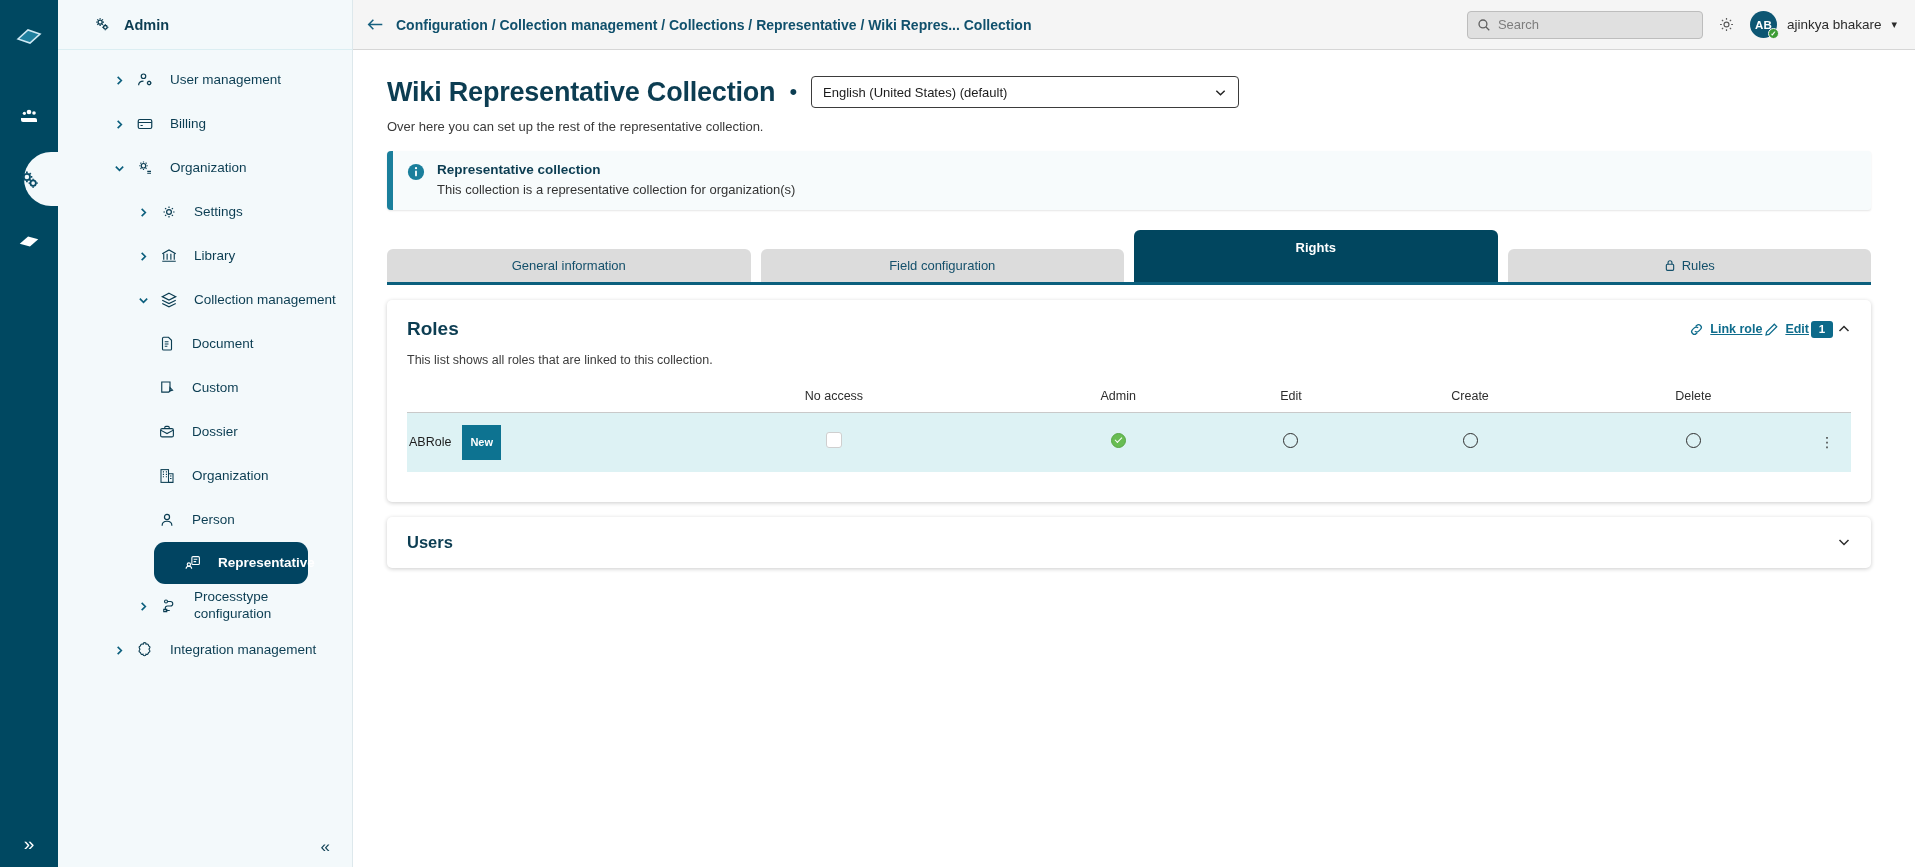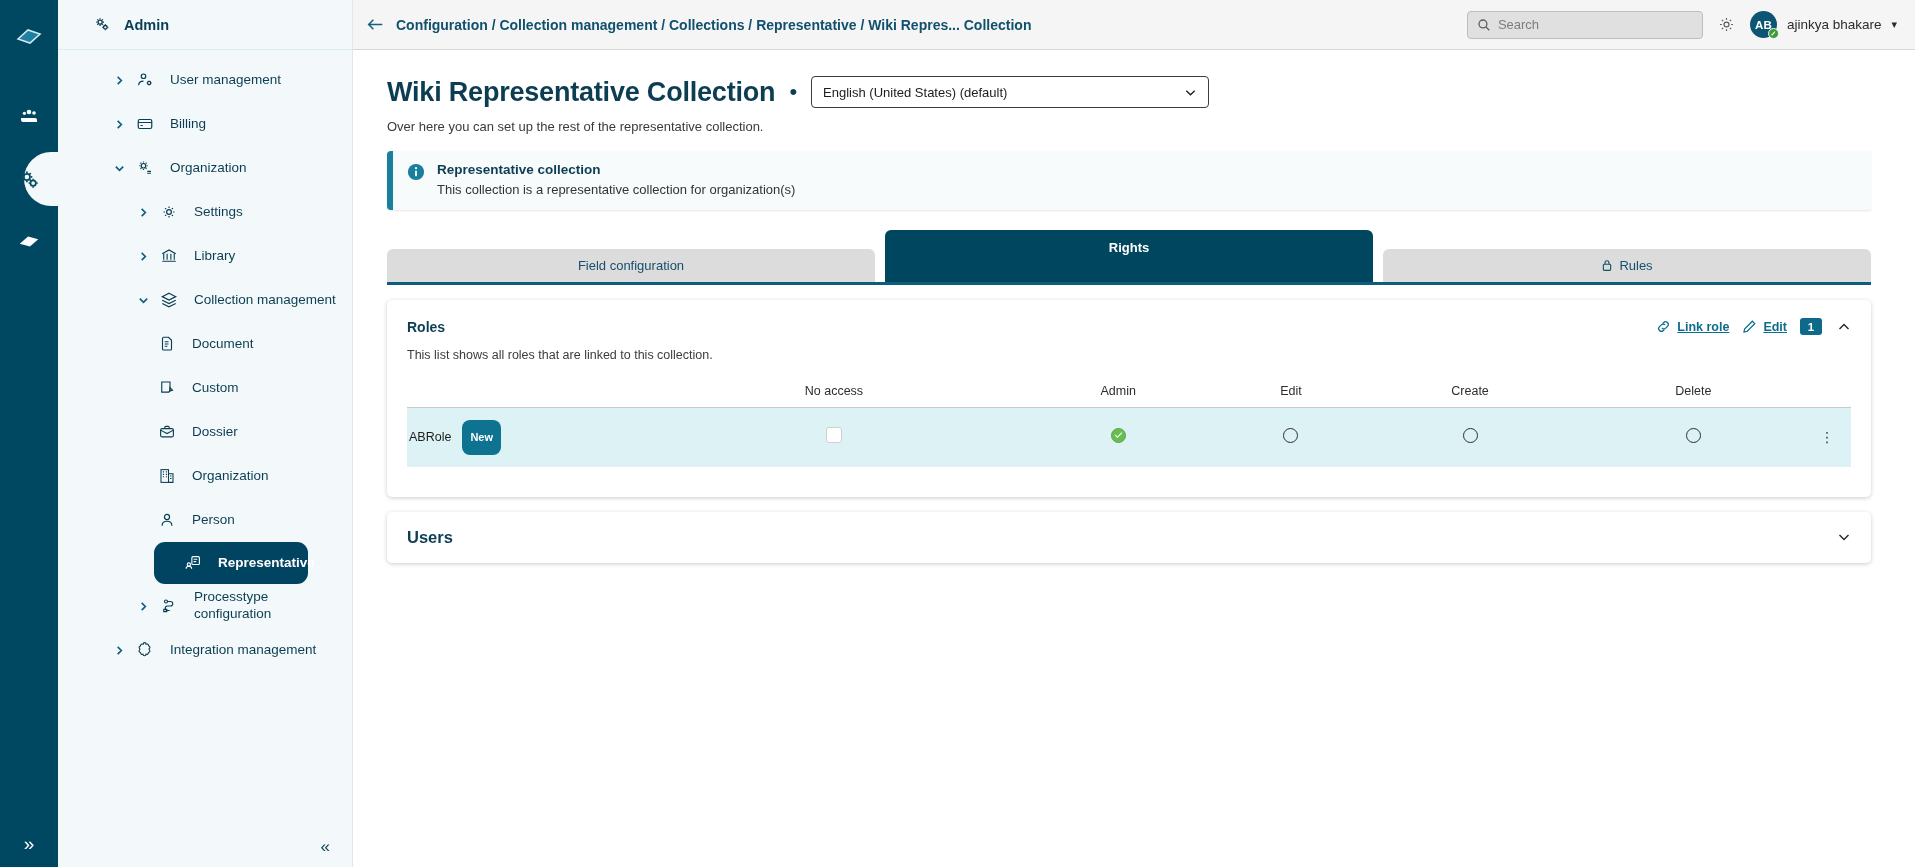--- a/index.html
+++ b/index.html
@@ -111,21 +111,21 @@
   }
   .uname { font-size: 13.5px; color: #2b2b2b; }
   .ucaret { color: #2b2b2b; font-size: 11px; }
 
   
   .content { flex: 1 1 auto; padding: 26px 44px 0 34px; overflow: hidden; }
   .title-row { display: flex; align-items: center; gap: 12px; }
   h1.page-title { font-size: 27px; font-weight: 700; color: #0c3d52; letter-spacing: -0.2px; }
   .dot-sep { color: #0c3d52; font-size: 22px; line-height: 1; margin: 0 2px; }
   .lang-select {
-    width: 398px; height: 32px; border: 1px solid #3b3b3b; border-radius: 4px;
+    width: 428px; height: 32px; border: 1px solid #3b3b3b; border-radius: 4px;
     background: #fff; display: flex; align-items: center; justify-content: space-between;
     padding: 12px 11px; font-size: 13px; color: #1c1c1c; cursor: pointer;
   }
   .subtitle { margin-top: 11px; font-size: 13px; color: #3a3a3a; }
 
   .info-banner {
     margin-top: 17px; background: #f7fbfc; border-left: 6px solid #1a7f9c;
     border-radius: 4px 3px 3px 4px; padding: 11px 16px 13px 14px;
     display: flex; gap: 12px; align-items: flex-start;
     box-shadow: 0 1px 2px rgba(0,0,0,.10);
@@ -147,22 +147,22 @@
     align-items: flex-start; padding-top: 10px;
   }
   .lock-ico { display: inline-flex; align-items: center; }
 
   
   .card {
     margin-top: 15px; background: #ffffff; border-radius: 5px;
     box-shadow: 0 1px 4px rgba(0,0,0,.20); padding: 18px 20px 0 20px;
   }
   .card-head { display: flex; align-items: center; }
-  .card-title { font-size: 14px; font-weight: 700; color: #0c3d52; }
-  .card-actions { margin-left: auto; display: flex; align-items: center; gap: 13px; }
+  .card-title { font-size: 19px; font-weight: 700; color: #0c3d52; }
+  .card-actions { margin-left: auto; display: flex; align-items: center; gap: 2px; }
   .act-link {
     display: flex; align-items: center; gap: 6px; color: #0e6c8c;
     font-size: 12.5px; text-decoration: underline; cursor: pointer; font-weight: 600;
   }
   .count-badge {
     background: #0d6a8a; color: #fff; font-size: 11.5px; font-weight: 700;
     min-width: 22px; height: 17px; border-radius: 3px; display: flex;
     align-items: center; justify-content: center; padding: 0 5px;
   }
   .collapse-ico { color: #2d2d2d; cursor: pointer; display: flex; margin-left: 2px; }
@@ -174,21 +174,21 @@
     text-align: center; border-bottom: 1px solid #c9c9c9;
   }
   table.rights th.name-col { width: 250px; text-align: left; }
   table.rights th.menu-col { width: 48px; }
   table.rights td { padding: 12px 0; text-align: center; }
   table.rights tbody tr { background: #ddf2f4; }
   .role-cell { display: flex; align-items: center; gap: 11px; padding-left: 2px; }
   .role-name { font-size: 12.5px; color: #1d1d1d; }
   .new-badge {
     background: #0d7391; color: #fff; font-size: 11px; font-weight: 700;
-    border-radius: 8px; padding: 10px 8px; line-height: 1.35;
+    border-radius: 0; padding: 10px 8px; line-height: 1.35;
   }
   .chk-box {
     width: 16px; height: 16px; border: 1px solid #cfcfcf; border-radius: 3px;
     background: #fff; display: inline-block; cursor: pointer;
   }
   .radio {
     width: 15px; height: 15px; border: 1.4px solid #2e2e2e; border-radius: 50%;
     display: inline-block; background: #ddf2f4; cursor: pointer;
   }
   .radio.checked {
@@ -516,20 +516,23 @@
               <rect x="9" y="8.4" width="2" height="6.4" fill="#fff" rx="1"></rect>
             <circle cx="10" cy="5.7" r="1.25" fill="#fff"></circle>
             </svg></span>
         <div>
           <div class="ib-title">Representative collection</div>
           <div class="ib-text">This collection is a representative collection for organization(s)</div>
         </div>
       </div>
 
       <div class="tabs">
+        <div class="tab">
+          <span>General information</span>
+        </div>
         <div class="tab">
           <span>Field configuration</span>
         </div>
         <div class="tab active">
           <span>Rights</span>
         </div>
         <div class="tab">
           <span class="lock-ico">
             <svg width="12" height="13" viewBox="0 0 14 16" fill="none" stroke="#14506b" stroke-width="1.4">
               <rect x="2.5" y="6.5" width="9" height="7.5" rx="1.3"></rect>

